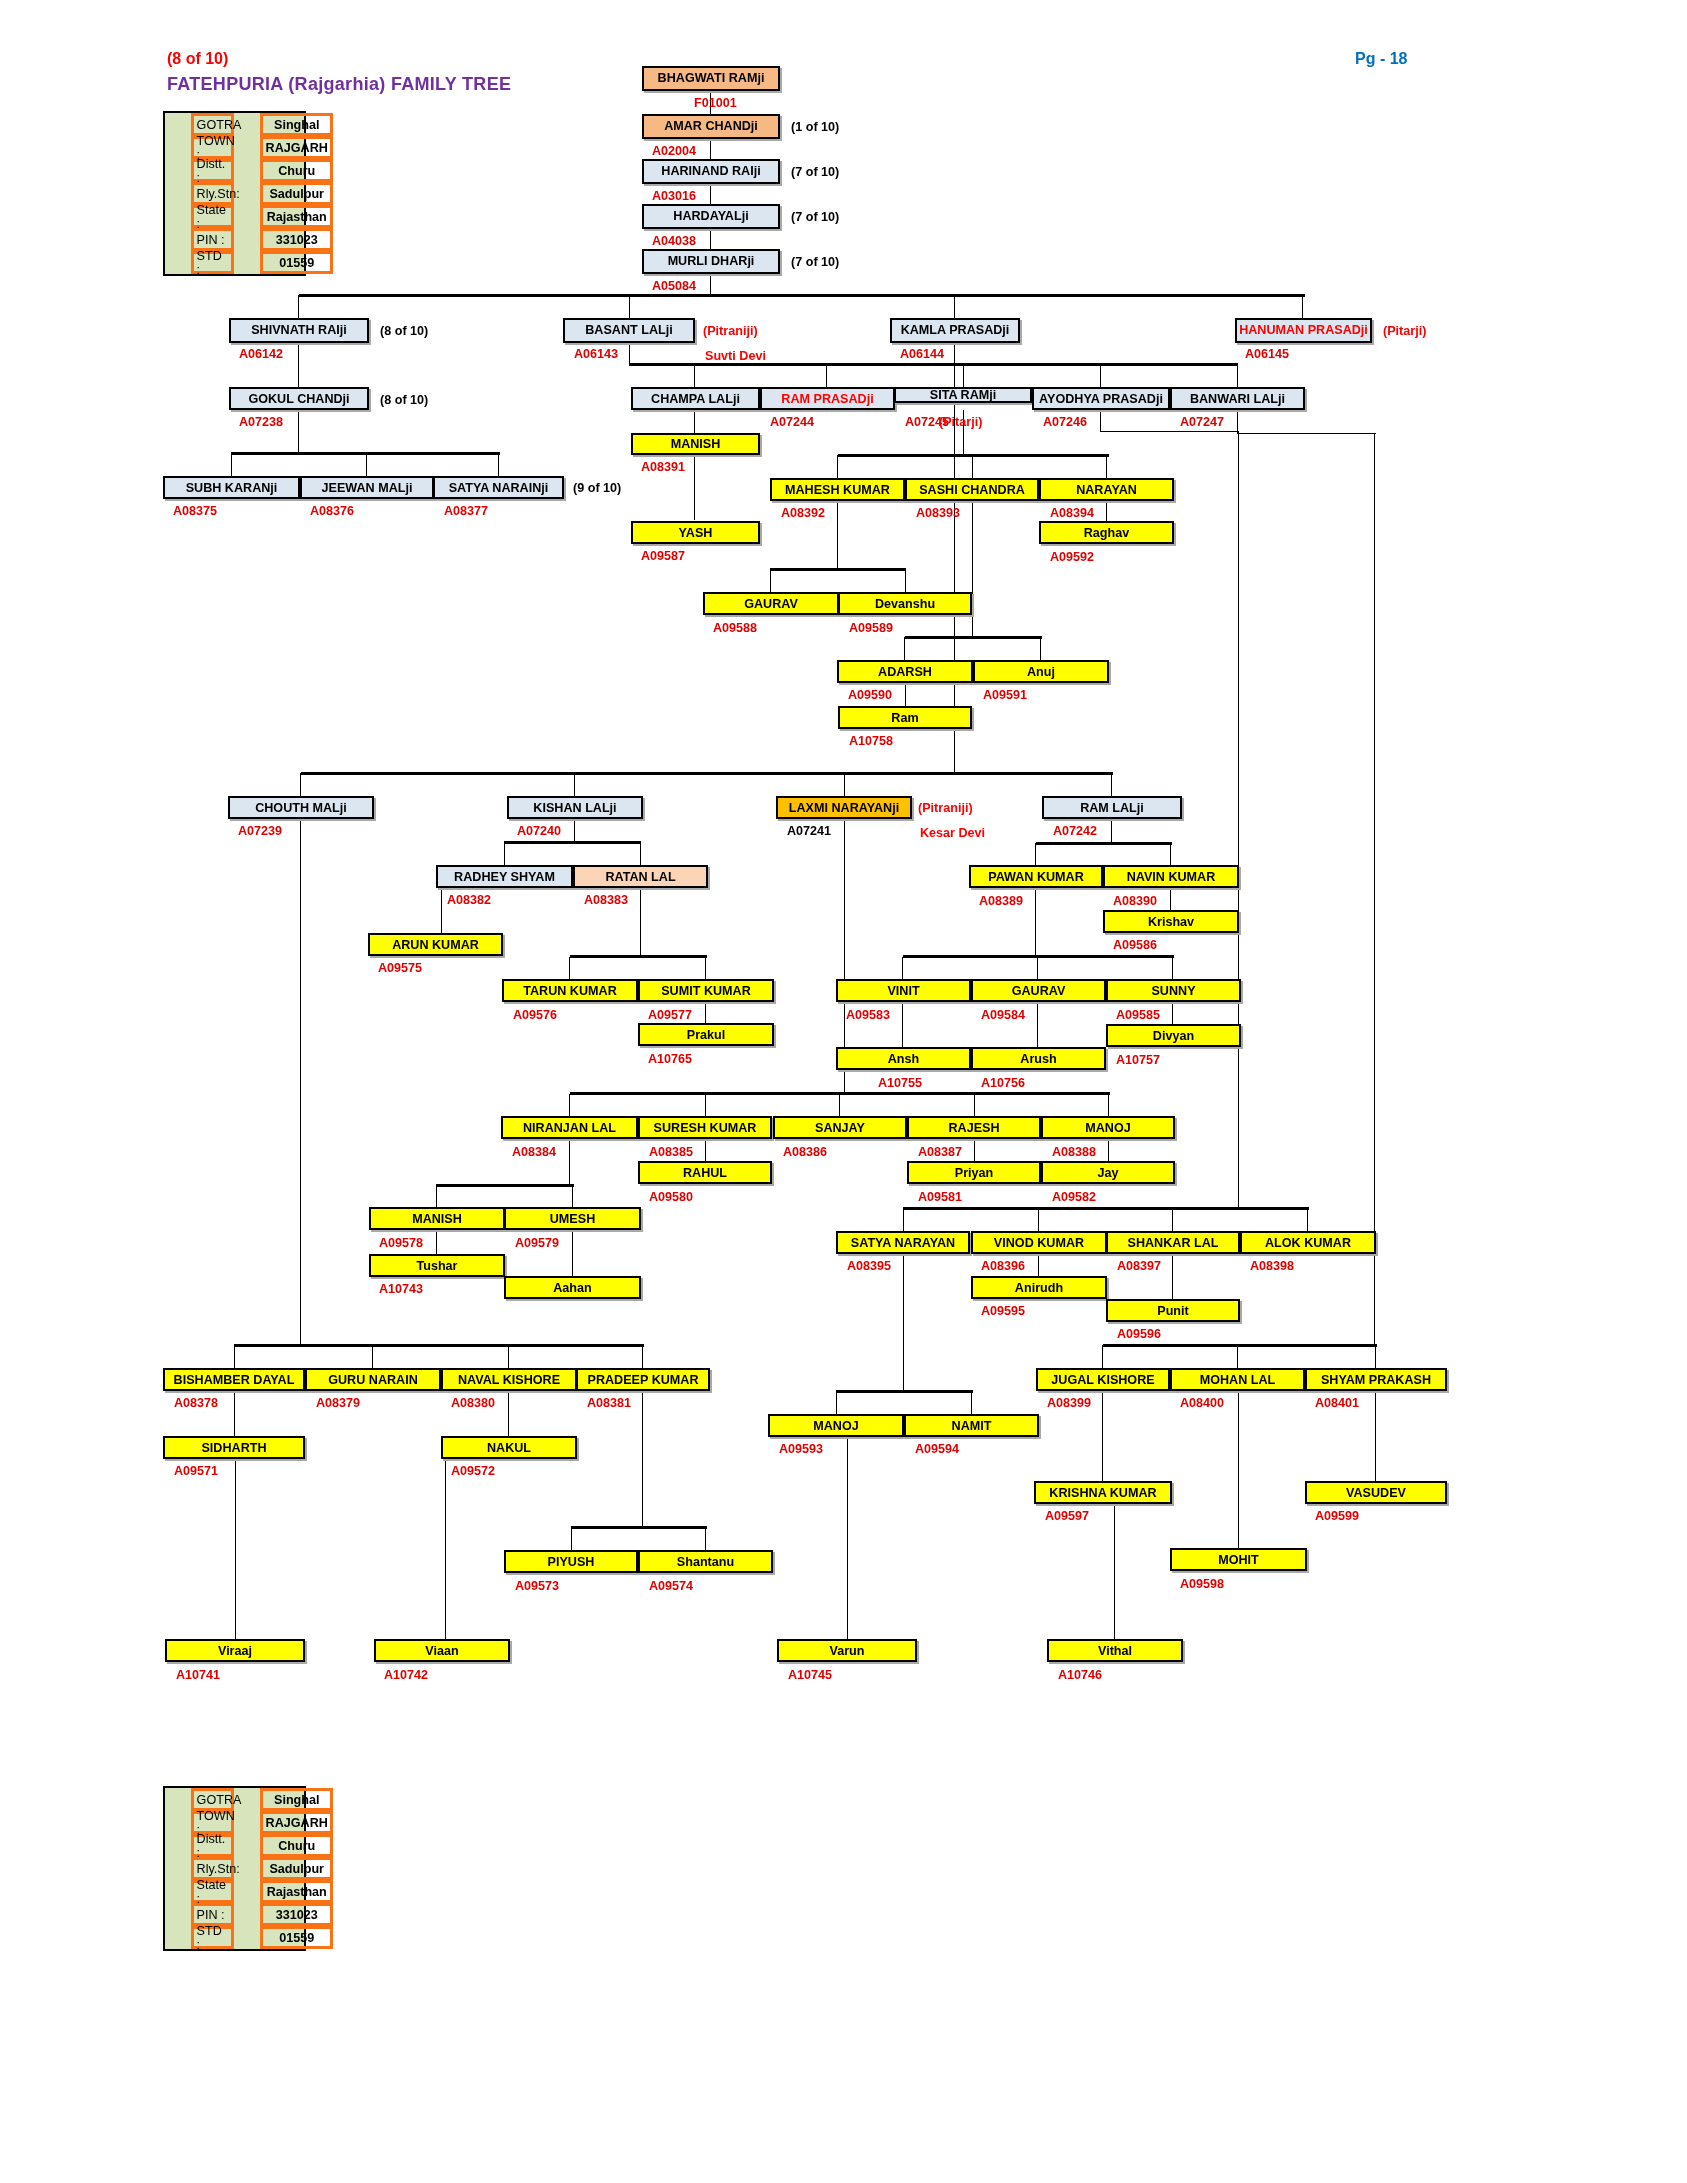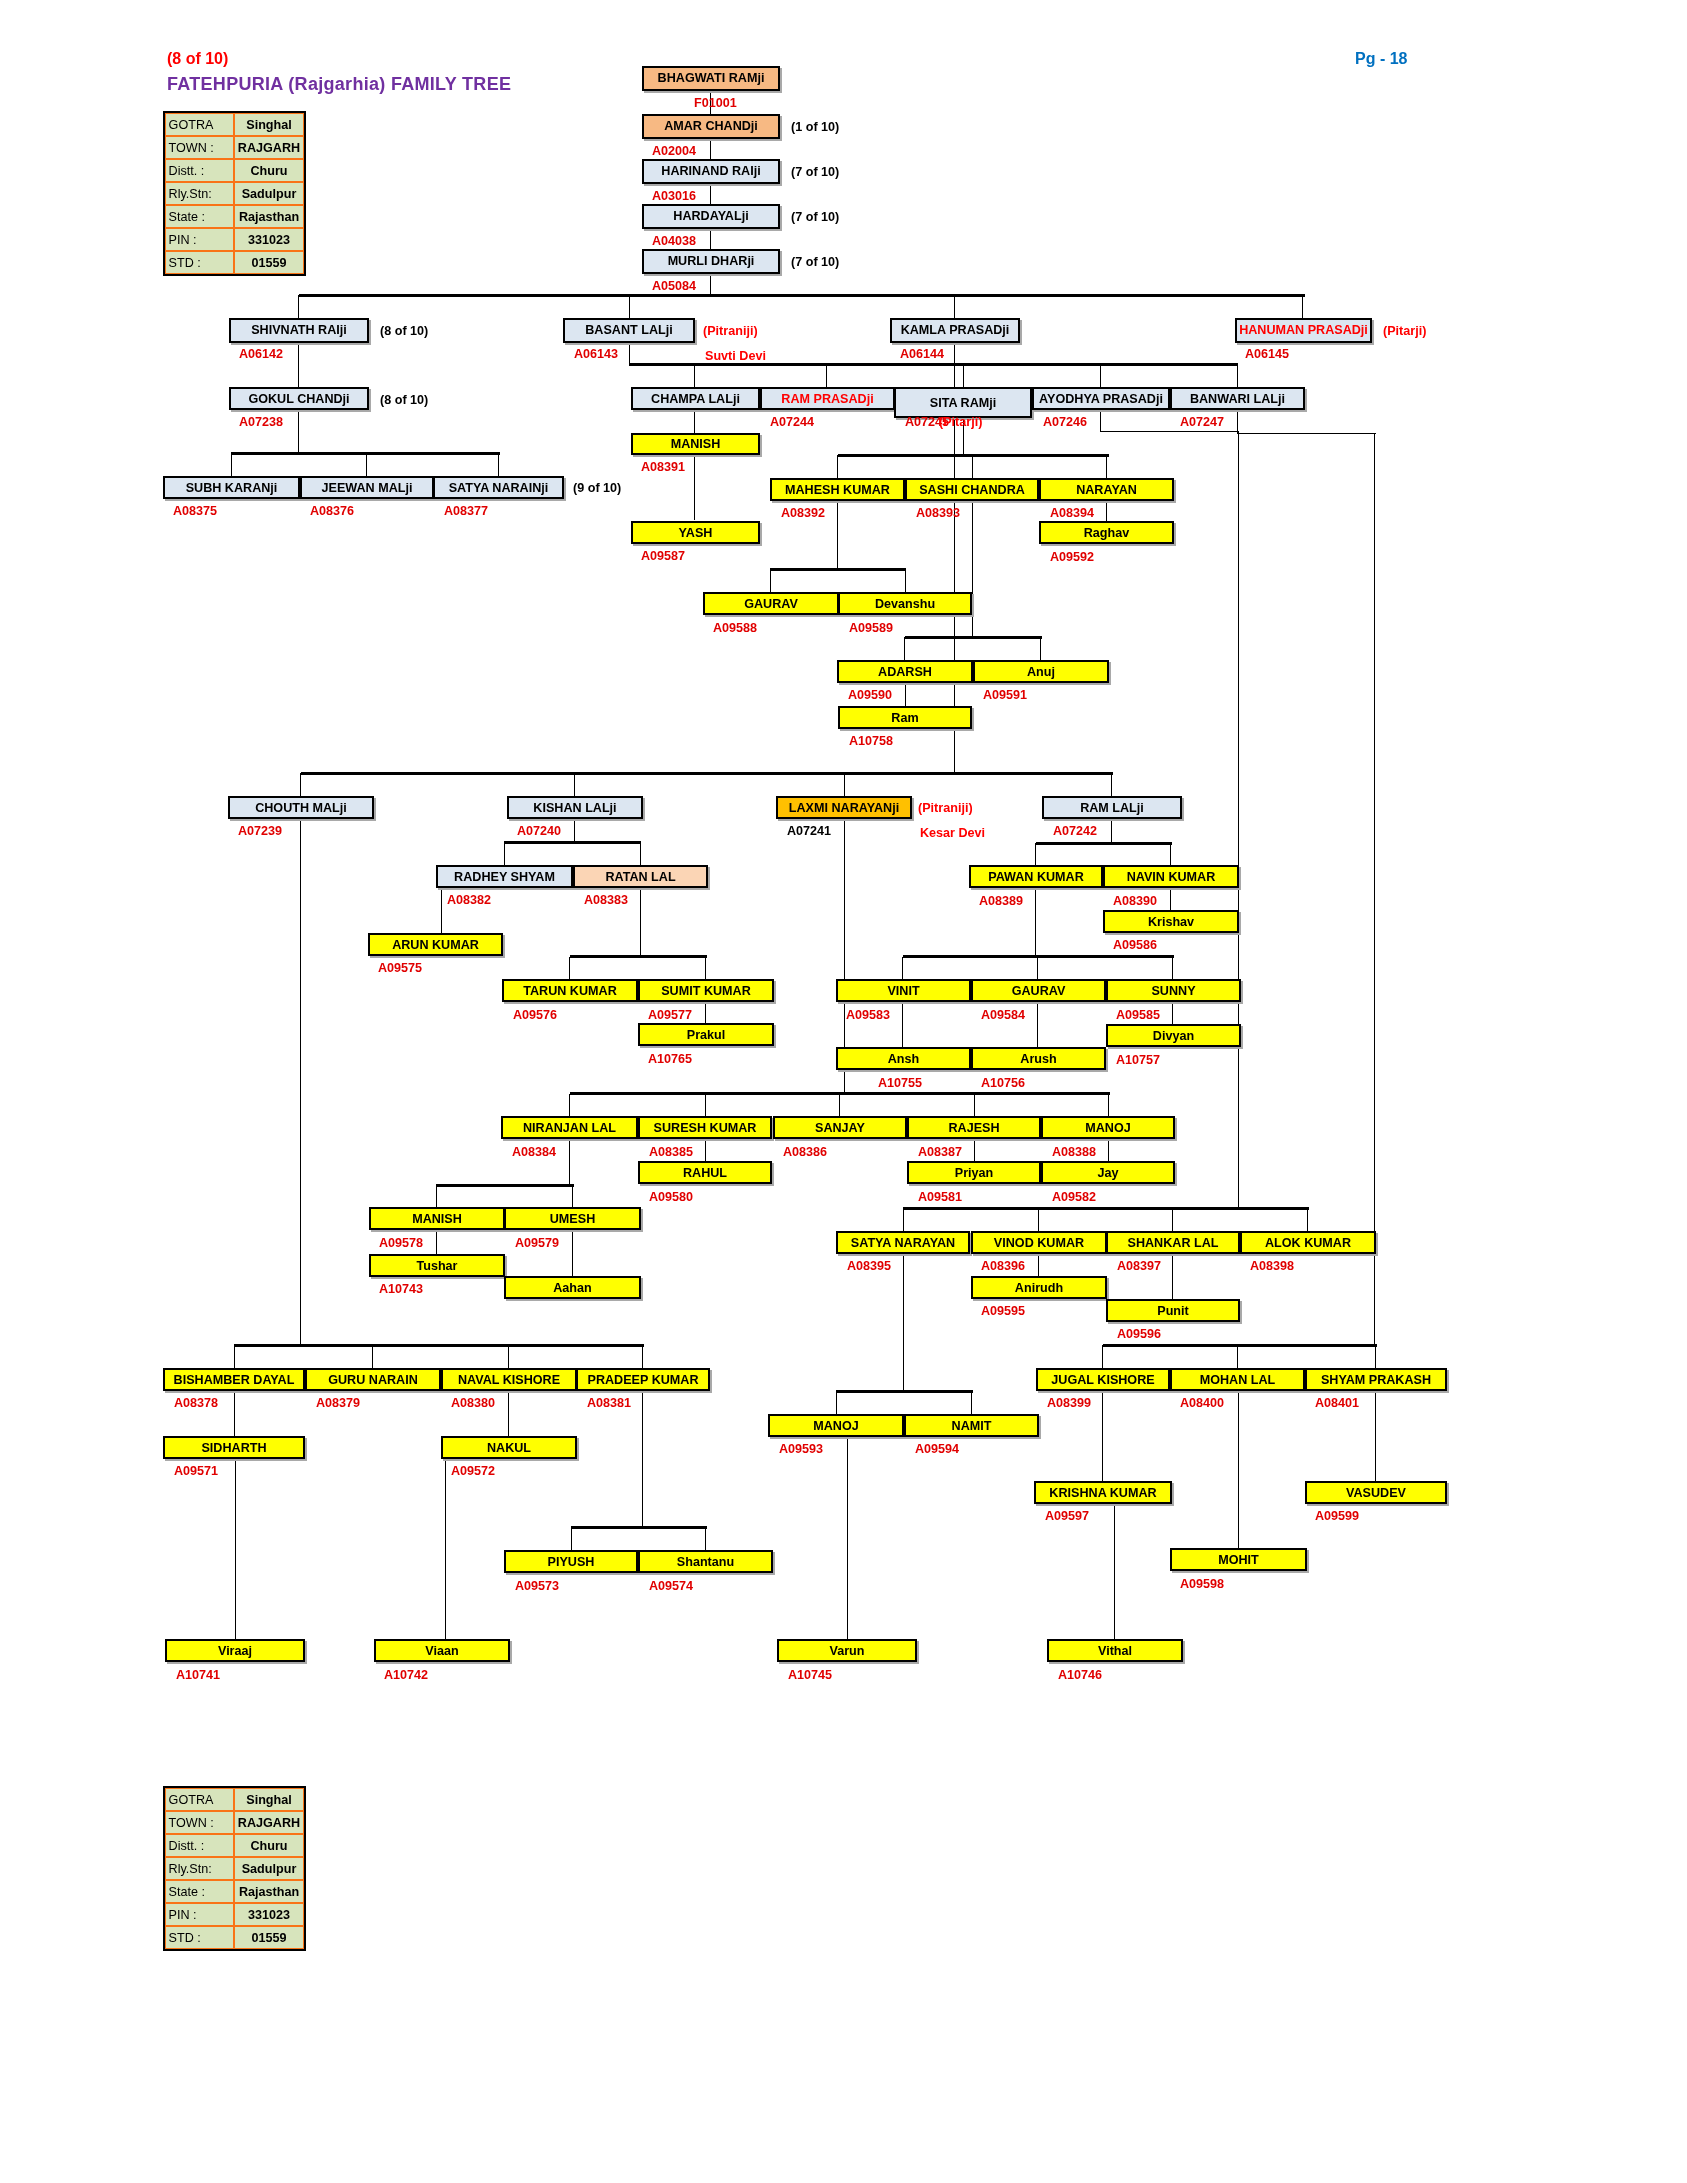--- a/index.html
+++ b/index.html
@@ -9,22 +9,22 @@
         display:flex;align-items:center;justify-content:center;box-sizing:border-box;
         font-weight:bold;font-size:12.6px;color:#000;white-space:nowrap;}
   .code{position:absolute;z-index:2;font-weight:bold;font-size:12.6px;color:#e00000;white-space:nowrap;}
   .ann{position:absolute;z-index:2;font-weight:bold;font-size:12.6px;white-space:nowrap;}
   .line{position:absolute;z-index:1;background:#000;}
   .hdr-note{position:absolute;font-weight:bold;font-size:16px;color:#ff0000;}
   .hdr-title{position:absolute;font-weight:bold;font-size:18px;color:#7030A0;letter-spacing:0.3px;}
   .hdr-pg{position:absolute;font-weight:bold;font-size:16px;color:#0070C0;}
   .info-table{position:absolute;z-index:2;border:2px solid #000;background:#D7E4BC;
               display:grid;grid-template-columns:69px 1fr;box-sizing:border-box;}
-  .info-cell{border:1px solid #f97316;font-size:12.6px;color:#000;display:flex;align-items:center;
-             padding:0 2.6px;box-sizing:border-box;height:23px;}
+  .info-cell{border:3px solid #f97316;font-size:12.6px;color:#000;display:flex;align-items:center;
+             padding:0 2.6px;box-sizing:border-box;height:23px;margin-left:26px;}
   .info-label{justify-content:flex-start;}
   .info-value{justify-content:center;font-weight:bold;}
 </style>
 </head>
 <body>
 
 <div id="stage">
   <div class="hdr-note" style="left:167px;top:50px;">(8 of 10)</div>
   <div class="hdr-title" style="left:167px;top:74px;">FATEHPURIA (Rajgarhia) FAMILY  TREE</div>
   <div class="hdr-pg" style="left:1355px;top:50px;">Pg - 18</div>
@@ -194,21 +194,21 @@
     </div>
     <div class="code" style="left: 239px; top: 415px;">A07238</div>
     <div class="node" style="left: 631px; top: 387px; width: 129px; height: 23px; background: rgb(220, 230, 241);">
       <span>CHAMPA LALji</span>
     </div>
     <div class="code" style="left: 641px; top: 425px; margin-top: 16px;">A07243</div>
     <div class="node" style="left: 760px; top: 387px; width: 135px; height: 23px; background: rgb(220, 230, 241);">
       <span style="color: rgb(255, 0, 0);">RAM PRASADji</span>
     </div>
     <div class="code" style="left: 770px; top: 415px;">A07244</div>
-    <div class="node" style="left: 894px; top: 387px; width: 138px; height: 31px; background: rgb(220, 230, 241);">
+    <div class="node" style="left: 894px; top: 387px; width: 138px; height: 16px; background: rgb(220, 230, 241);">
       <span>SITA RAMji</span>
     </div>
     <div class="code" style="left: 905px; top: 415px;">A07245</div>
     <div class="node" style="left: 1032px; top: 387px; width: 138px; height: 23px; background: rgb(220, 230, 241);">
       <span>AYODHYA PRASADji</span>
     </div>
     <div class="code" style="left: 1043px; top: 415px;">A07246</div>
     <div class="node" style="left: 1170px; top: 387px; width: 135px; height: 23px; background: rgb(220, 230, 241);">
       <span>BANWARI LALji</span>
     </div>

